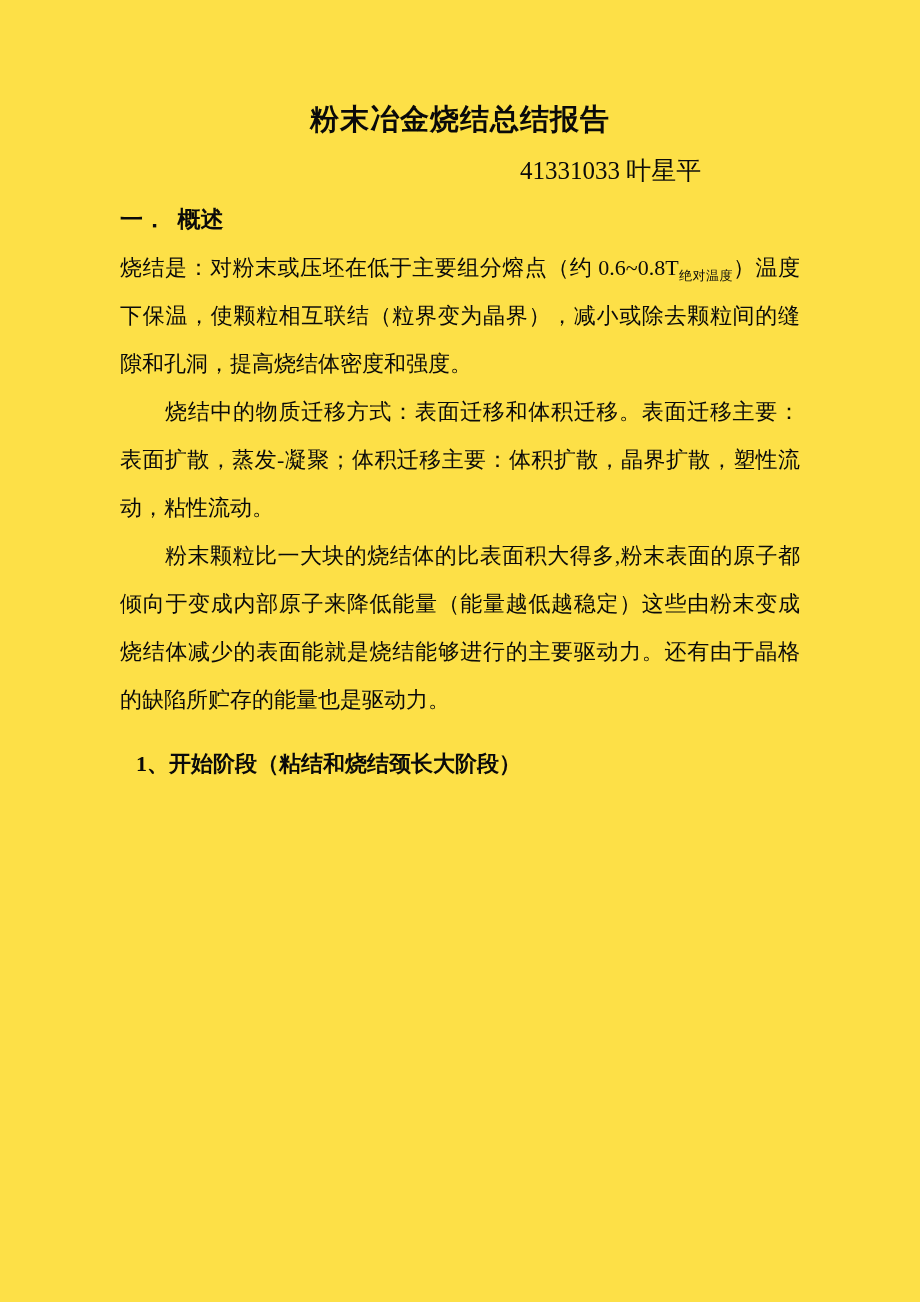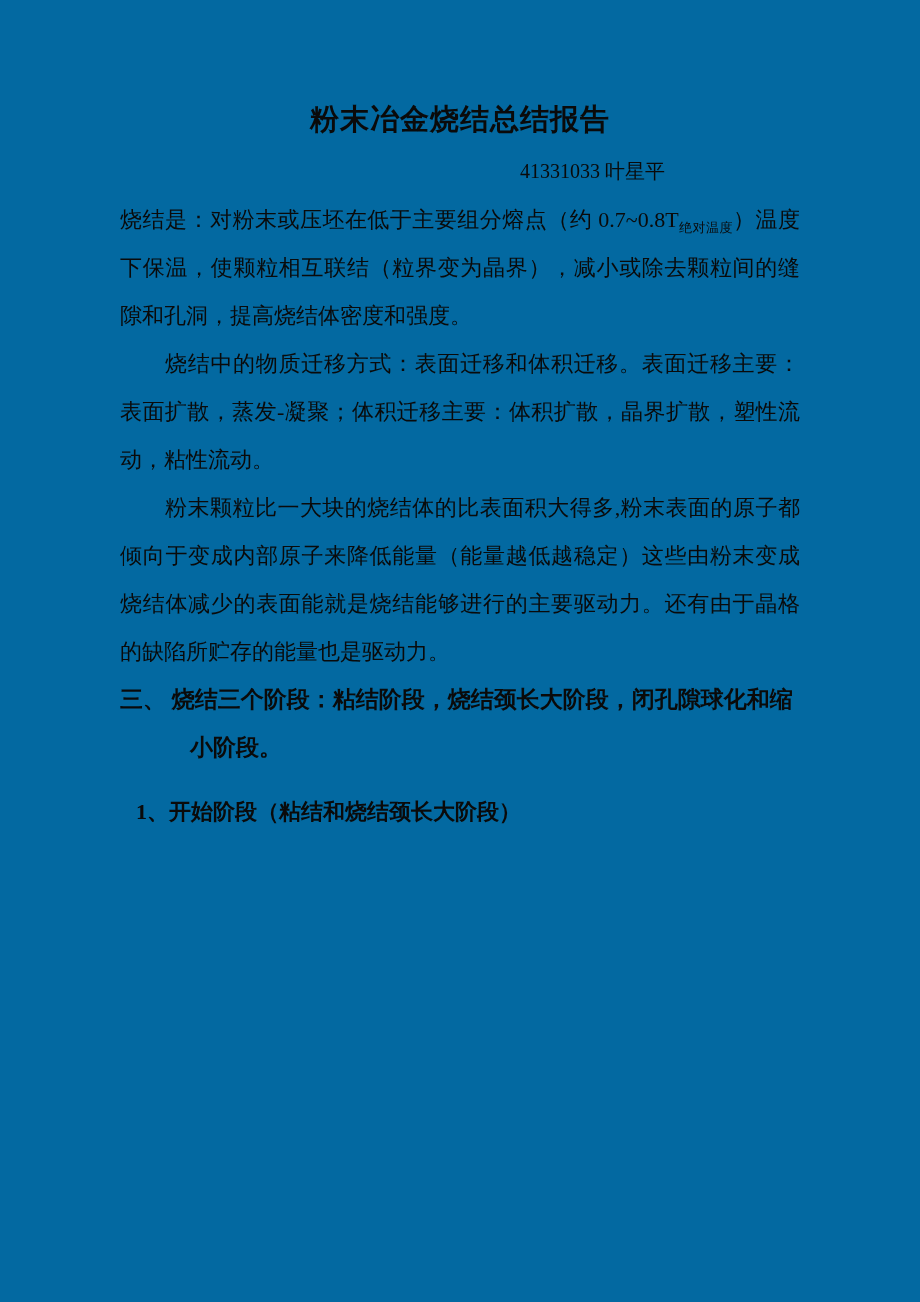--- a/index.html
+++ b/index.html
@@ -12,34 +12,34 @@
     height: 1302px;
     overflow: hidden;
     font-family: "Liberation Serif", "DejaVu Serif", serif;
     color: #0a0a0a;
   }
   .page {
     box-sizing: border-box;
     width: 920px;
     height: 1302px;
     padding: 92px 120px 0 120px;
-    background: #0369a1;
+    background: #fde047;
   }
   .doc-title {
     margin: 0;
     font-size: 29px;
     font-weight: bold;
     text-align: center;
     line-height: 54px;
     letter-spacing: 1px;
     white-space: pre-wrap;
   }
   .byline {
     margin: 0;
-    font-size: 20px;
+    font-size: 25px;
     line-height: 50px;
     padding-left: 400px;
     white-space: pre-wrap;
   }
   .heading {
     margin: 0;
     font-size: 23px;
     font-weight: bold;
     line-height: 48px;
     white-space: pre-wrap;
@@ -77,27 +77,27 @@
 </style>
 </head>
 <body>
 
 <div class="page">
 
   <h1 class="doc-title">粉末冶金烧结总结报告</h1>
 
   <div class="byline">41331033 叶星平</div>
 
+  <h2 class="heading">一．  概述</h2>
 
-  <p class="para no-indent"><span>烧结是：对粉末或压坯在低于主要组分熔点（约 0.7~0.8T</span><sub class="small-sub">绝对温度</sub><span>）温度下保温，使颗粒相互联结（粒界变为晶界），减小或除去颗粒间的缝隙和孔洞，提高烧结体密度和强度。</span></p>
+  <p class="para no-indent"><span>烧结是：对粉末或压坯在低于主要组分熔点（约 0.6~0.8T</span><sub class="small-sub">绝对温度</sub><span>）温度下保温，使颗粒相互联结（粒界变为晶界），减小或除去颗粒间的缝隙和孔洞，提高烧结体密度和强度。</span></p>
 
 
 
   <p class="para indent">烧结中的物质迁移方式：表面迁移和体积迁移。表面迁移主要：表面扩散，蒸发-凝聚；体积迁移主要：体积扩散，晶界扩散，塑性流动，粘性流动。</p>
 
   <p class="para indent">粉末颗粒比一大块的烧结体的比表面积大得多,粉末表面的原子都倾向于变成内部原子来降低能量（能量越低越稳定）这些由粉末变成烧结体减少的表面能就是烧结能够进行的主要驱动力。还有由于晶格的缺陷所贮存的能量也是驱动力。</p>
 
-  <h2 class="heading hanging">三、 烧结三个阶段：粘结阶段，烧结颈长大阶段，闭孔隙球化和缩小阶段。</h2>
 
   <h3 class="subheading">1、开始阶段（粘结和烧结颈长大阶段）</h3>
 
 
 </div>
 
 </body></html>

